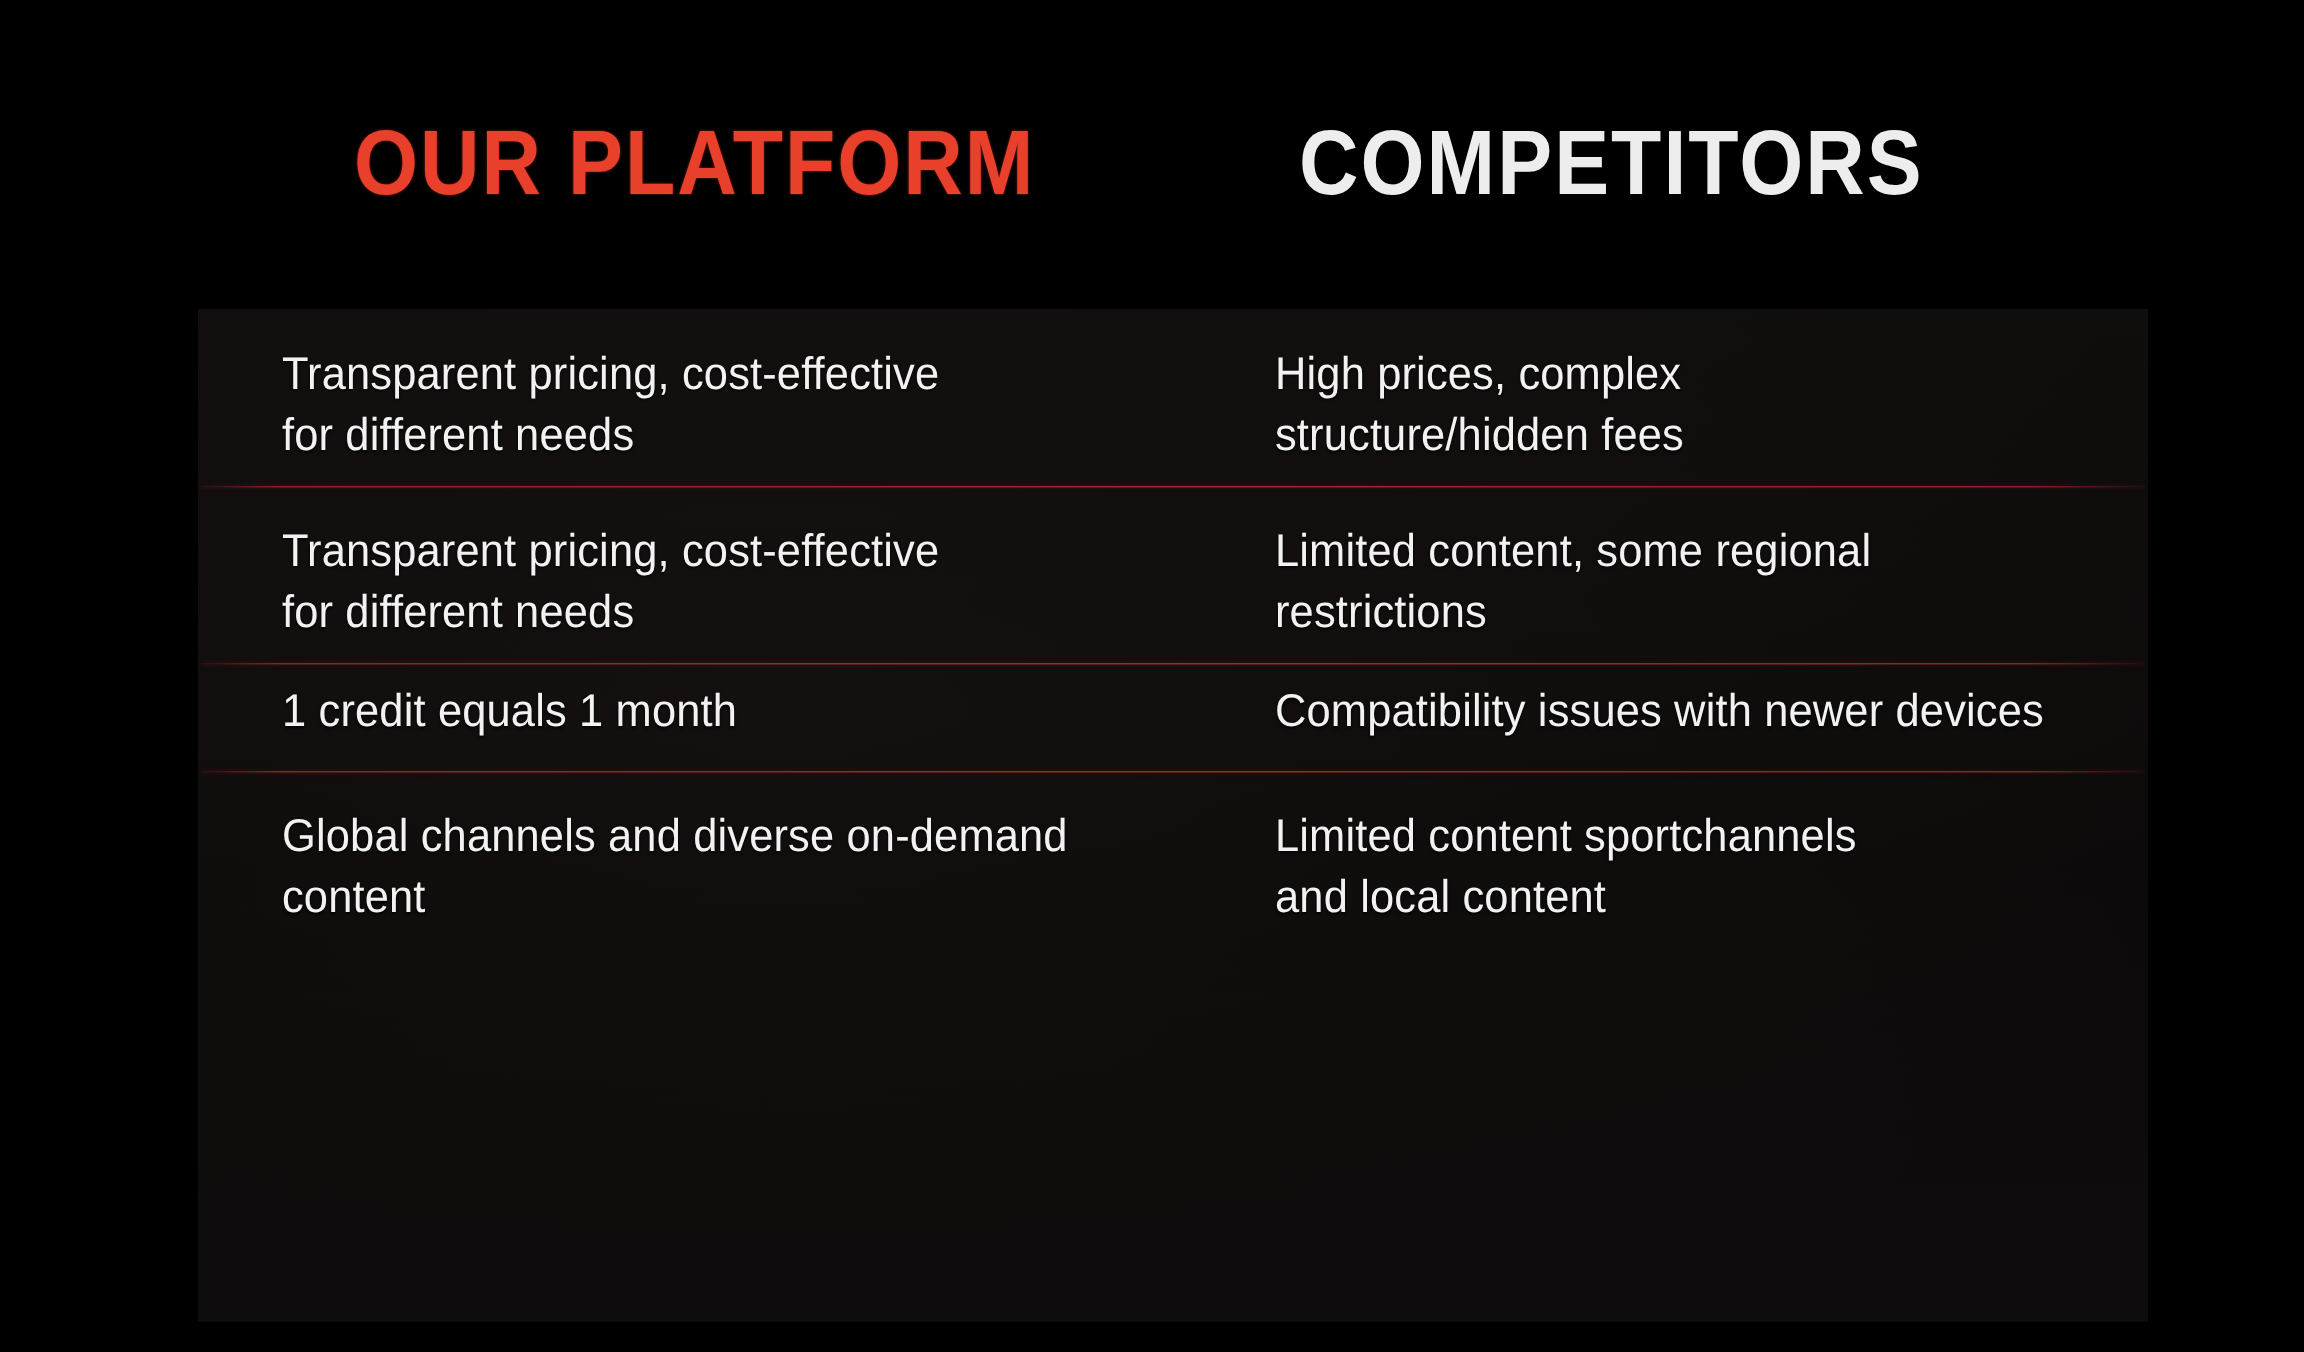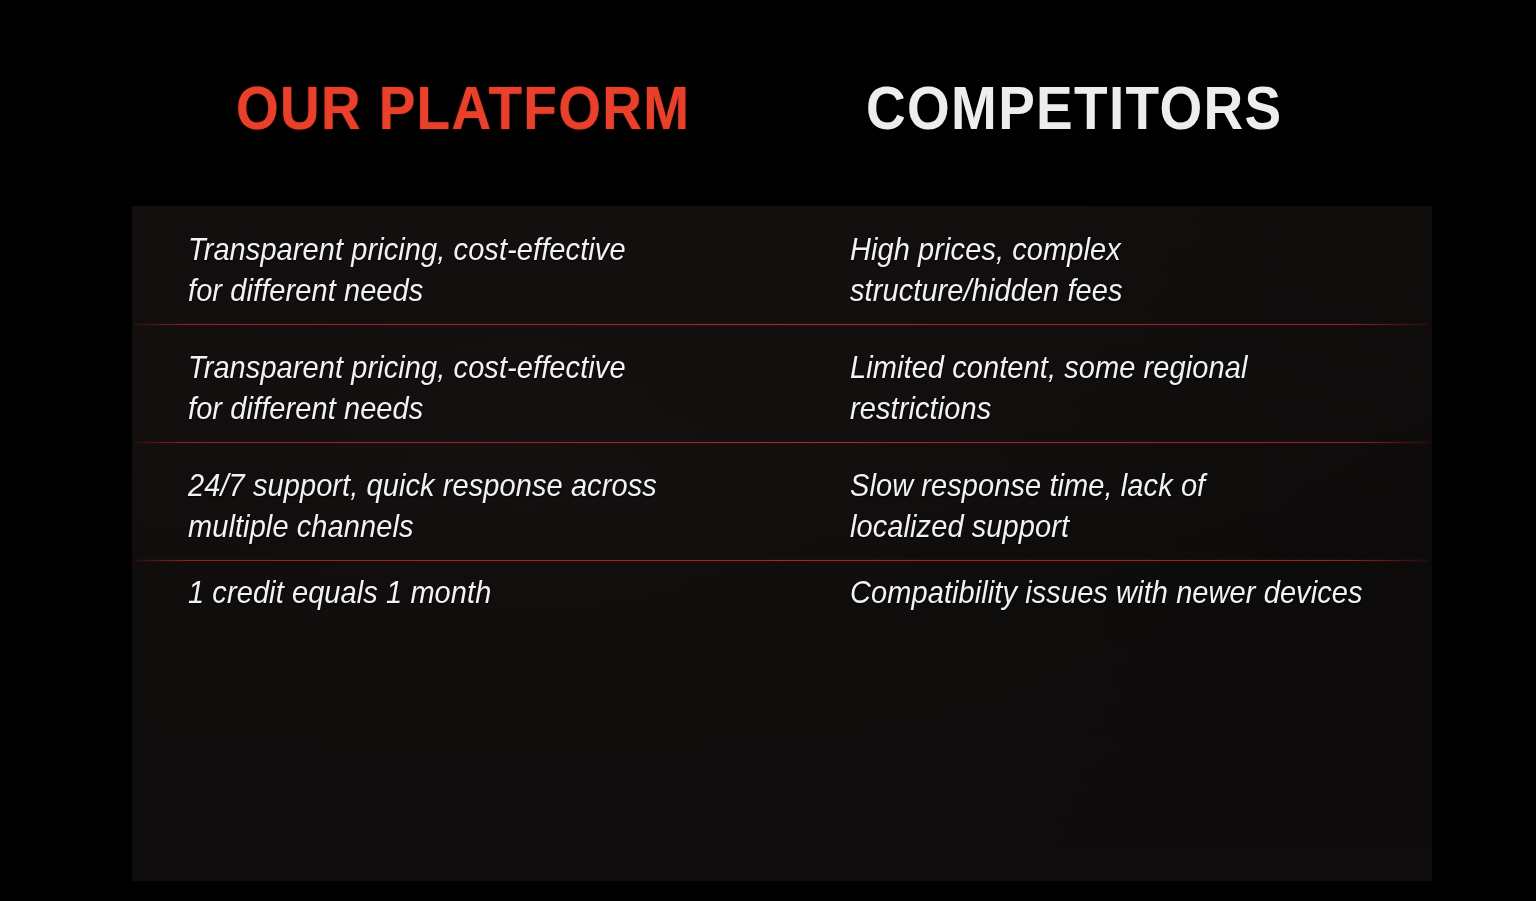--- a/index.html
+++ b/index.html
@@ -108,21 +108,20 @@
   .table {
     position: absolute;
     left: 0;
     top: 206px;
     width: 1536px;
   }
   .row {
     position: relative;
     display: flex;
     box-sizing: border-box;
-    font-style: italic;
   }
   .row-two-line { height: 118px; }
   .row-one-line { height: 72px; }
   .row-last     { height: 118px; }
 
   .divider {
     position: absolute;
     left: 134px;
     right: 106px;
     top: 0;
@@ -187,29 +186,29 @@
 
     <div class="row row-two-line">
       <div class="divider"></div>
       <div class="cell cell-left">Transparent pricing, cost-effective
 for different needs</div>
       <div class="cell cell-right">Limited content, some regional
 restrictions</div>
     </div>
 
 
-    <div class="row row-two-line">
-      <div class="divider"></div>
-      <div class="cell cell-left">24/7 support, quick response across
-multiple channels</div>
-      <div class="cell cell-right">Slow response time, lack of
-localized support</div>
-    </div>
 
     <div class="row row-one-line">
       <div class="divider"></div>
       <div class="cell cell-left">1 credit equals 1 month</div>
       <div class="cell cell-right">Compatibility issues with newer devices</div>
     </div>
 
+    <div class="row row-last">
+      <div class="divider"></div>
+      <div class="cell cell-left">Global channels and diverse on-demand
+content</div>
+      <div class="cell cell-right">Limited content    sportchannels
+and local content</div>
+    </div>
 
   </div>
 </div>
 
 </body></html>

